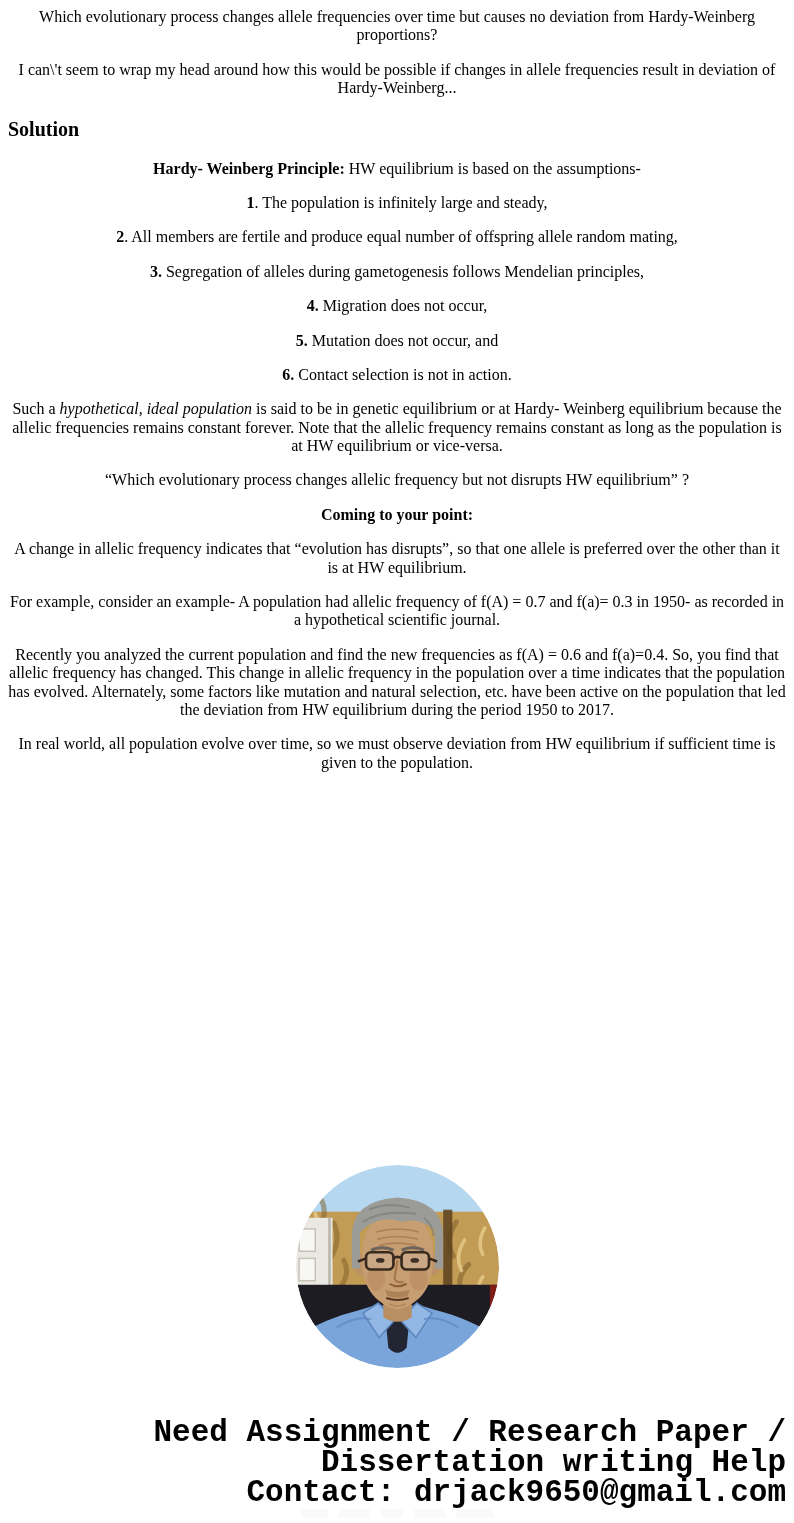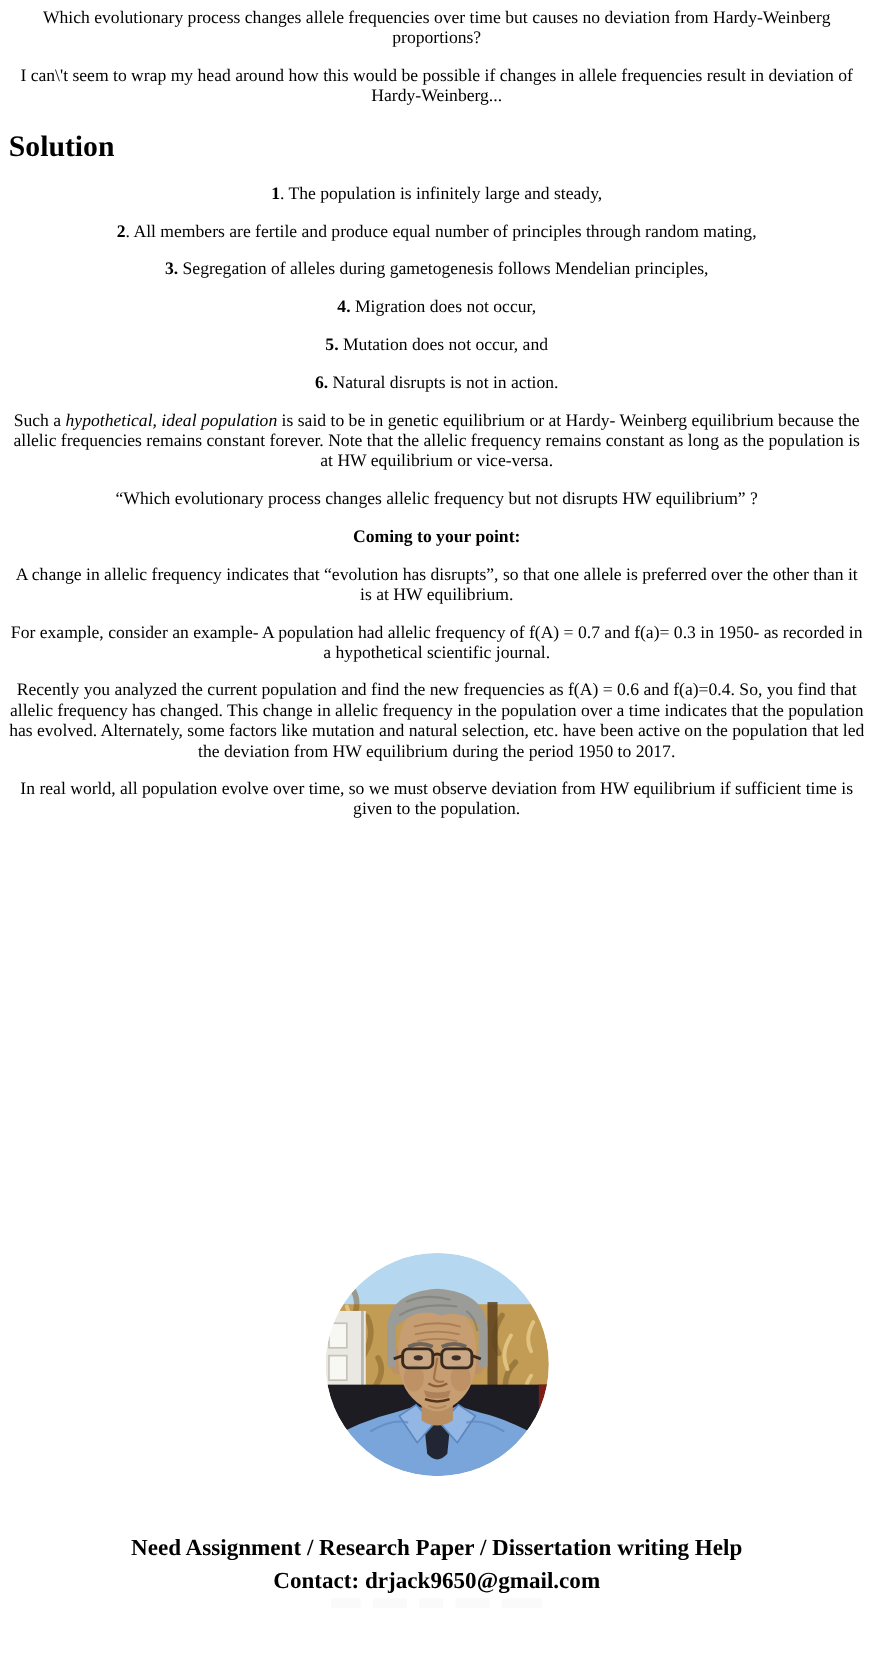--- a/index.html
+++ b/index.html
@@ -7,44 +7,45 @@
     margin: 8px;
     color: #000;
     font-family: "Liberation Serif", "DejaVu Serif", serif;
     font-size: 16px;
     line-height: 1.15;
     width: 778px;
   }
   .doc p { margin: 16px 0; text-align: center; }
   .doc p:first-child { margin-top: 0; }
   .doc h2 {
-    font-size: 27px;
+    font-size: 20px;
     line-height: 1.15;
     font-weight: 700;
     margin: 20px 0 19px 0;
   }
   .emph { font-weight: 400; font-style: italic; }
 
   .promo { margin-top: 393px; text-align: center; }
   .avatar {
     width: 203px; height: 203px;
     margin: 0 auto;
     border-radius: 50%;
     overflow: hidden;
   }
   .avatar svg { display: block; width: 203px; height: 203px; }
 
   .footer-heading {
     margin: 50px auto 0;
     max-width: 778px;
-    font-family: Liberation Serif, serif;
+    font-family: Liberation Mono, monospace;
     font-weight: 700;
-    font-size: 21px;
+    font-size: 31px;
     line-height: 30px;
     color: #000;
+    text-align: right;
   }
   .watermark {
     display: flex; gap: 11px; justify-content: center;
     margin-top: 1px; height: 9px;
   }
   .watermark span { display:block; height: 9px; background: #fafafa; border-radius: 1px; }
   .watermark span:nth-child(1){width:27px}
   .watermark span:nth-child(2){width:31px}
   .watermark span:nth-child(3){width:22px}
   .watermark span:nth-child(4){width:31px}
@@ -54,32 +55,33 @@
 <body>
 
 <main class="doc">
 
   <p>Which evolutionary process changes allele frequencies over time but causes no deviation from Hardy-Weinberg proportions?</p>
 
   <p>I can\'t seem to wrap my head around how this would be possible if changes in allele frequencies result in deviation of Hardy-Weinberg...</p>
 
   <h2>Solution</h2>
 
+  <p><strong>Hardy- Weinberg Principle:</strong><span> HW equilibrium is based on the assumptions-</span></p>
 
   <p><strong>1</strong><span>. The population is infinitely large and steady,</span></p>
 
-  <p><strong>2</strong><span>. All members are fertile and produce equal number of principles through random mating,</span></p>
+  <p><strong>2</strong><span>. All members are fertile and produce equal number of offspring allele random mating,</span></p>
 
   <p><strong>3.</strong><span> Segregation of alleles during gametogenesis follows Mendelian principles,</span></p>
 
   <p><strong>4.</strong><span> Migration does not occur,</span></p>
 
   <p><strong>5.</strong><span> Mutation does not occur, and</span></p>
 
-  <p><strong>6.</strong><span> Natural disrupts is not in action.</span></p>
+  <p><strong>6.</strong><span> Contact selection is not in action.</span></p>
 
   <p><span>Such a </span><span class="emph">hypothetical, ideal population</span><span> is said to be in genetic equilibrium or at Hardy- Weinberg equilibrium because the allelic frequencies remains constant forever. Note that the allelic frequency remains constant as long as the population is at HW equilibrium or vice-versa.</span></p>
 
   <p>“Which evolutionary process changes allelic frequency but not disrupts HW equilibrium” ?</p>
 
   <p><strong>Coming to your point:</strong></p>
 
   <p>A change in allelic frequency indicates that “evolution has disrupts”, so that one allele is preferred over the other than it is at HW equilibrium.</p>
 
   <p>For example, consider an example- A population had allelic frequency of f(A) = 0.7 and f(a)= 0.3 in 1950- as recorded in a hypothetical scientific journal.</p>

